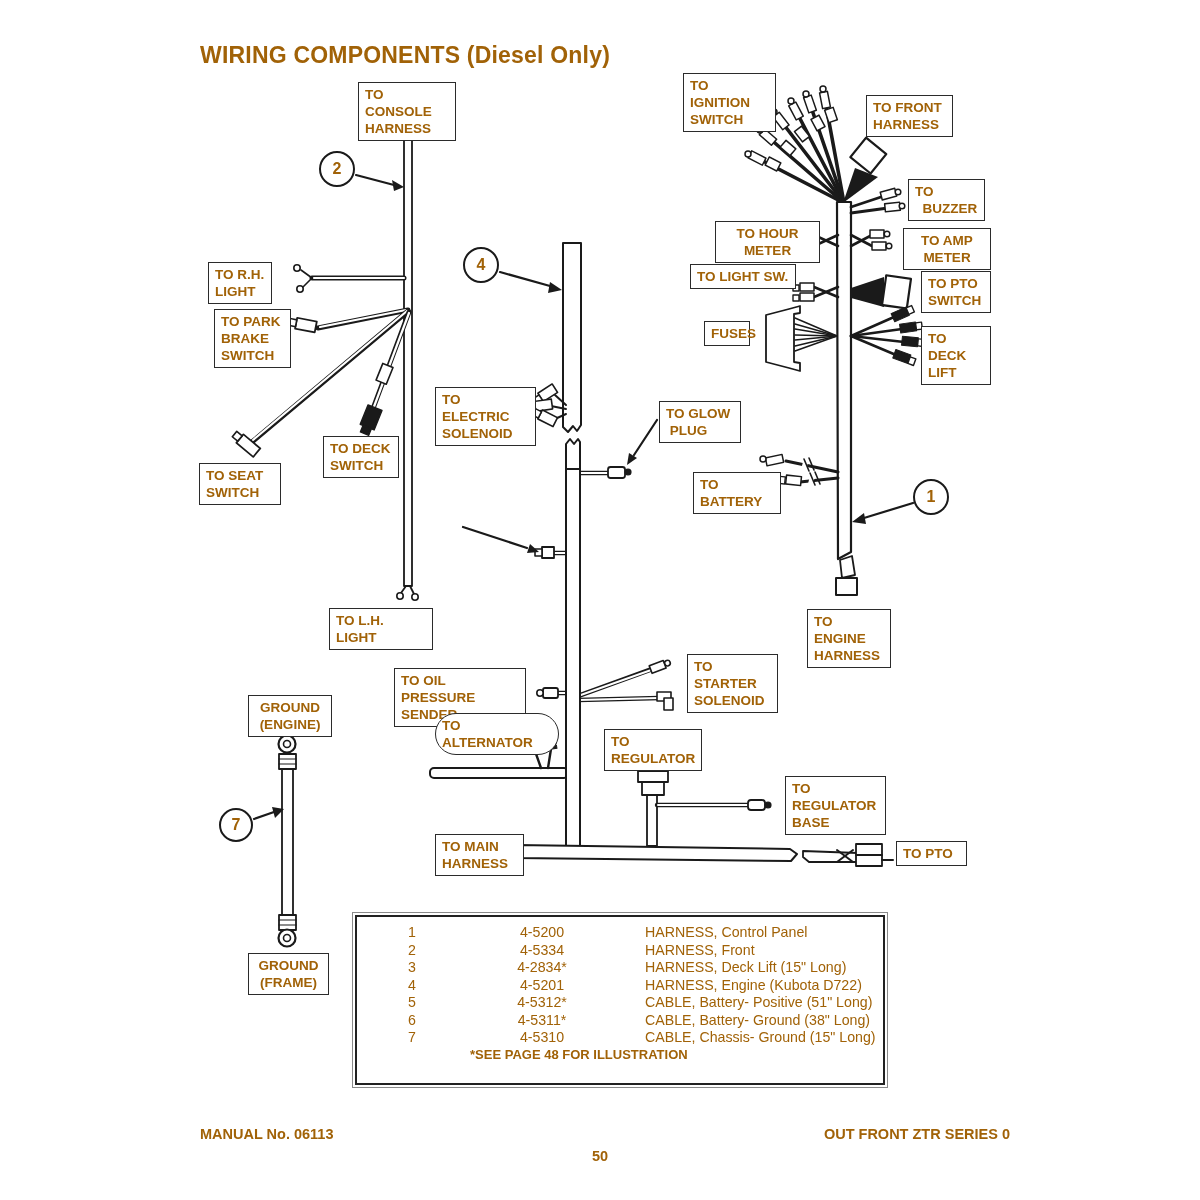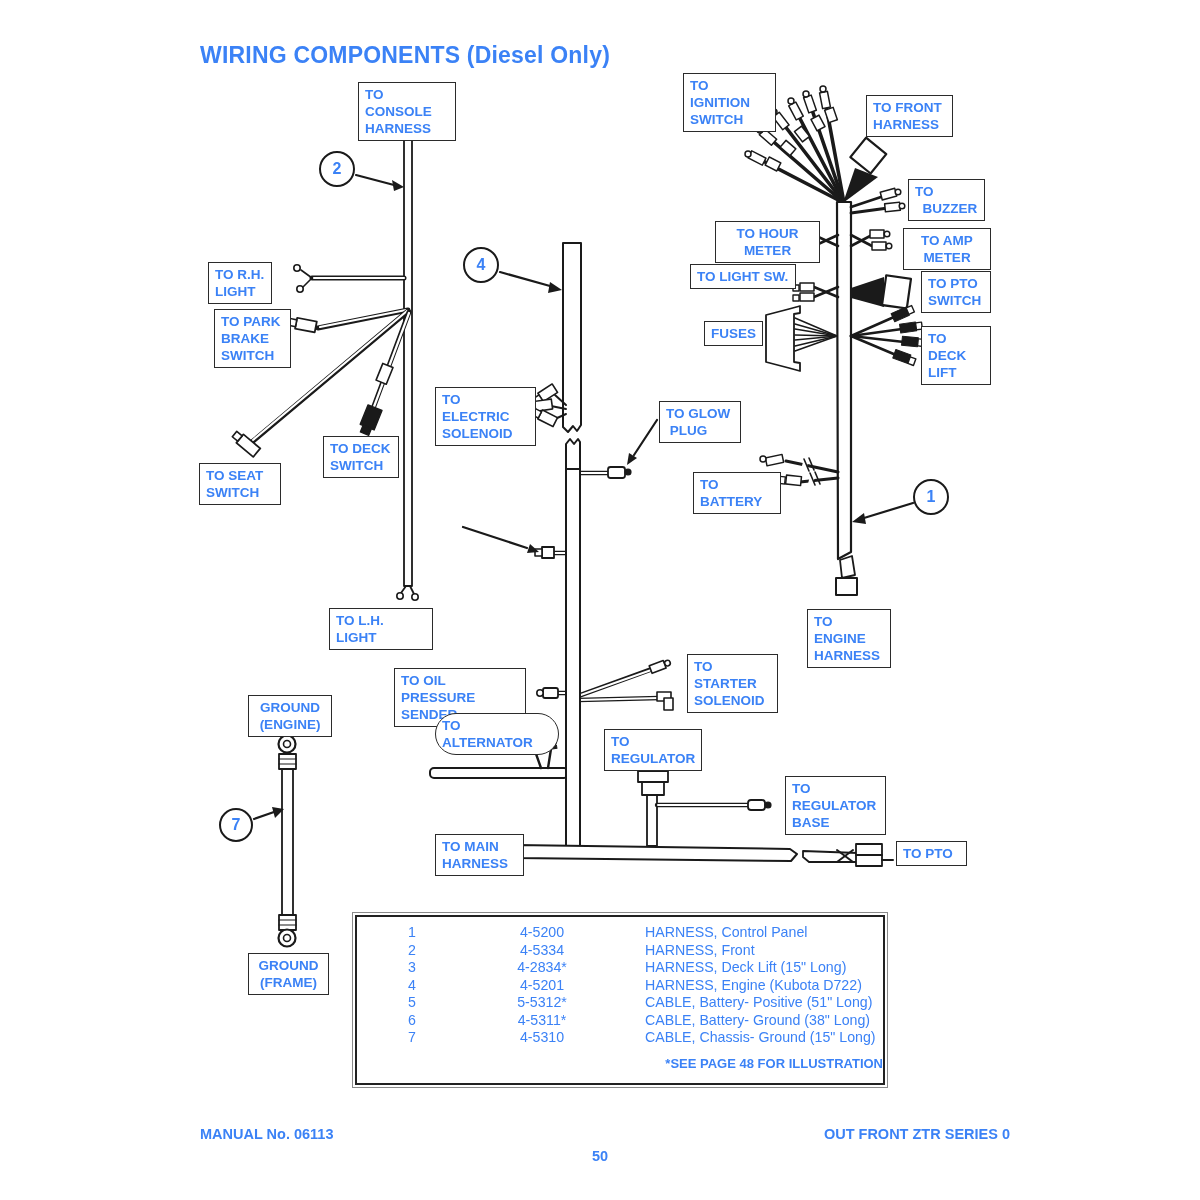--- a/index.html
+++ b/index.html
@@ -1,36 +1,36 @@
 <!DOCTYPE html>
 <html><head>
 <meta charset="utf-8">
 <style>
   html,body{margin:0;padding:0;background:#e8e8e8;}
   #page{position:relative;width:1200px;height:1200px;background:#ffffff;
-        font-family:"Liberation Sans","DejaVu Sans",sans-serif;color:#3b82f6;overflow:hidden;}
+        font-family:"Liberation Sans","DejaVu Sans",sans-serif;color:#a16207;overflow:hidden;}
   #page-title{position:absolute;left:200px;top:42px;font-size:23px;font-weight:bold;letter-spacing:.2px;}
   svg.diagram{position:absolute;left:0;top:0;}
   .callout{position:absolute;border:1.6px solid #2b2b2b;background:#fff;
            font-weight:bold;font-size:13.5px;line-height:17px;padding:3px 6px;
            white-space:pre-line;z-index:3;box-sizing:border-box;}
   .callout.center{text-align:center;}
   .marker{position:absolute;border:2.4px solid #1a1a1a;border-radius:50%;background:#fff;
           display:flex;align-items:center;justify-content:center;
           font-weight:bold;font-size:16px;z-index:3;box-sizing:border-box;}
   
   .parts-table{position:absolute;left:352px;top:912px;width:536px;height:176px;
                border:1.5px solid #8a8a8a;padding:2px;box-sizing:border-box;z-index:3;background:#fff;}
   .pt-inner{border:2px solid #222;width:100%;height:100%;box-sizing:border-box;padding-top:7px;}
   .pt-row{display:grid;grid-template-columns:110px 150px 1fr;font-size:14.2px;line-height:17.5px;}
   .pt-row span:nth-child(1){text-align:center;}
   .pt-row span:nth-child(2){text-align:center;}
   .pt-row span:nth-child(3){text-align:left;padding-left:28px;}
   .pt-head{font-weight:bold;}
-  .pt-note{font-weight:bold;font-size:13px;margin-top:9px;padding-left:113px;text-align:right;}
+  .pt-note{font-weight:bold;font-size:13px;padding-left:113px;}
   .footer-text{position:absolute;font-weight:bold;font-size:14.5px;z-index:3;}
 </style>
 </head>
 <body>
 
 <div id="page">
 
   <div id="page-title">WIRING COMPONENTS (Diesel Only)</div>
 
   <svg class="diagram" width="1200" height="1200" viewBox="0 0 1200 1200">
@@ -411,21 +411,21 @@
 HARNESS</div>
   <div class="callout" style="left:908px;top:179px;width:77px;">TO
 &nbsp;&nbsp;BUZZER</div>
   <div class="callout center" style="left:715px;top:221px;width:105px;">TO HOUR
 METER</div>
   <div class="callout center" style="left:903px;top:228px;width:88px;">TO AMP
 METER</div>
   <div class="callout" style="left:690px;top:264px;width:106px;">TO LIGHT SW.</div>
   <div class="callout" style="left:921px;top:271px;width:70px;">TO PTO
 SWITCH</div>
-  <div class="callout" style="left:704px;top:321px;width:59px;">FUSES</div>
+  <div class="callout" style="left:704px;top:321px;width:46px;">FUSES</div>
   <div class="callout" style="left:921px;top:326px;width:70px;">TO DECK
 LIFT</div>
   <div class="callout" style="left:208px;top:262px;width:64px;">TO R.H.
 LIGHT</div>
   <div class="callout" style="left:214px;top:309px;width:77px;">TO PARK
 BRAKE
 SWITCH</div>
   <div class="callout" style="left:323px;top:436px;width:76px;">TO DECK
 SWITCH</div>
   <div class="callout" style="left:435px;top:387px;width:101px;">TO ELECTRIC
@@ -479,21 +479,21 @@
           <span>4-2834*</span>
           <span>HARNESS, Deck Lift (15" Long)</span>
         </div>
       <div class="pt-row">
           <span>4</span>
           <span>4-5201</span>
           <span>HARNESS, Engine (Kubota D722)</span>
         </div>
       <div class="pt-row">
           <span>5</span>
-          <span>5-5312*</span>
+          <span>4-5312*</span>
           <span>CABLE, Battery- Positive (51" Long)</span>
         </div>
       <div class="pt-row">
           <span>6</span>
           <span>4-5311*</span>
           <span>CABLE, Battery- Ground (38" Long)</span>
         </div>
       <div class="pt-row">
           <span>7</span>
           <span>4-5310</span>

